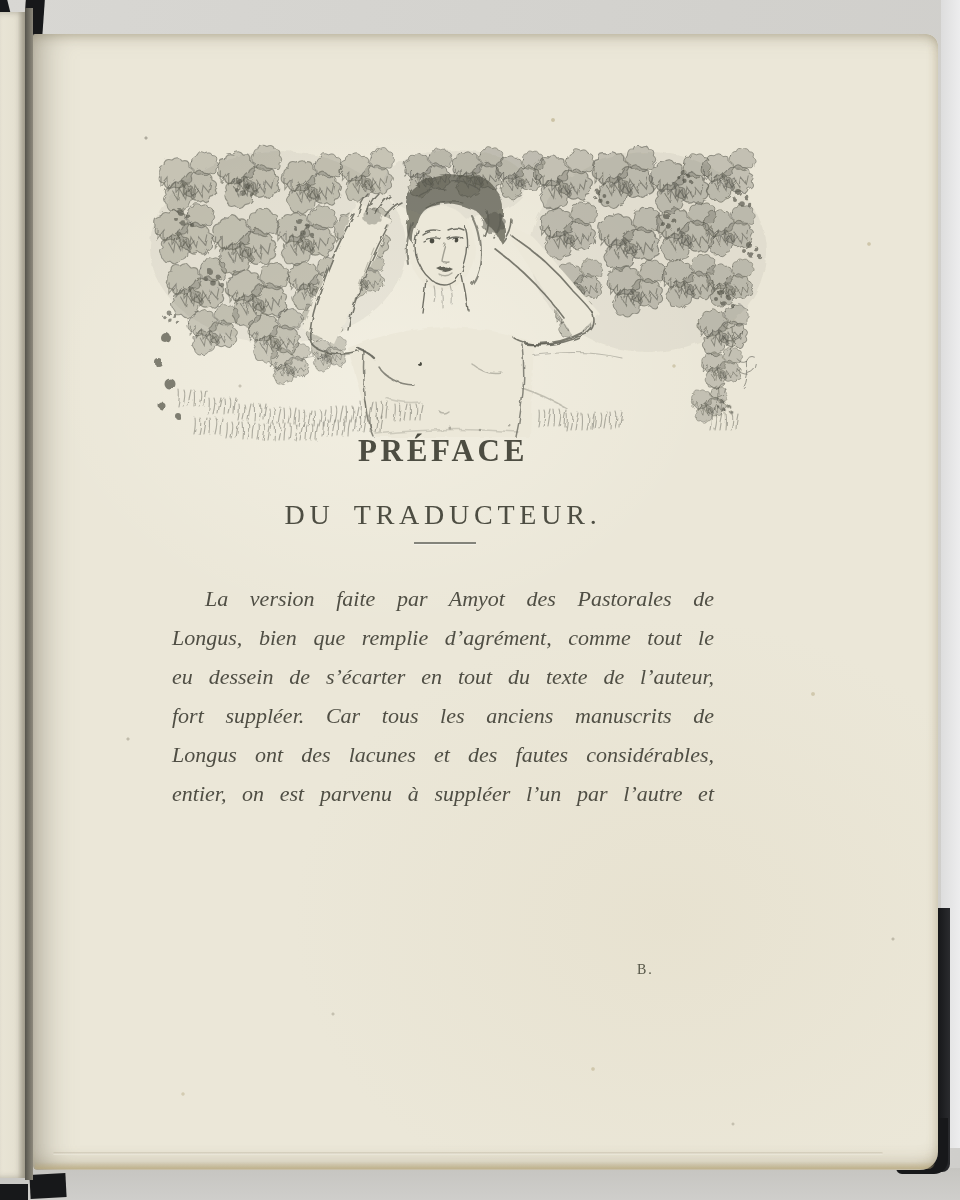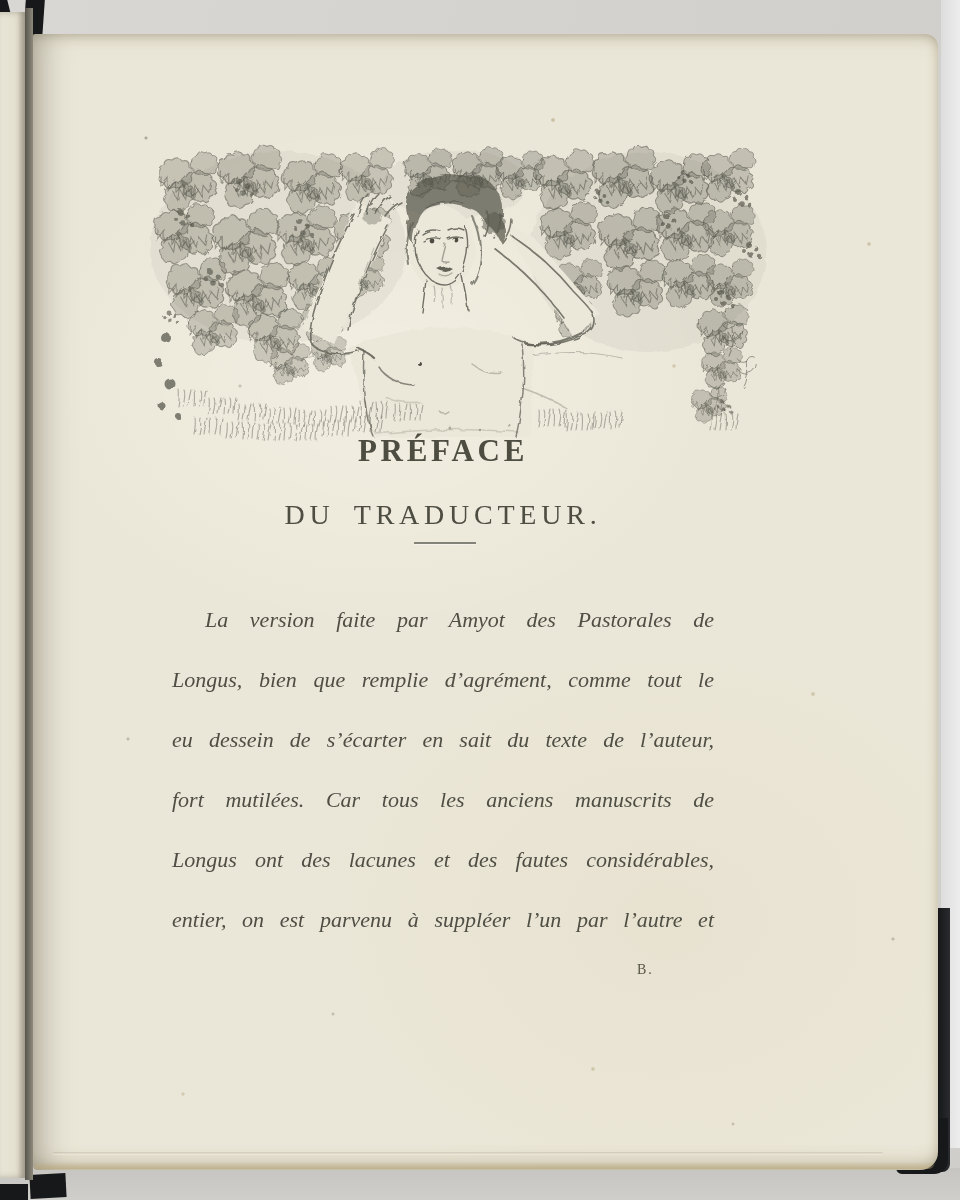--- a/index.html
+++ b/index.html
@@ -68,21 +68,21 @@
   .title-block{left:139px;width:542px;text-align:center;color:#4d4d42;}
   .title-1{top:398px;font-size:31px;line-height:38px;letter-spacing:.12em;font-weight:700;}
   .title-2{top:452px;font-size:28px;line-height:34px;letter-spacing:.17em;word-spacing:8px;font-weight:400;margin-top:12px;}
   .title-rule{left:381px;top:508px;width:62px;height:2px;background:#83837a;box-shadow:0 1px 0 rgba(255,255,255,.4);}
   .body-text{
     left:139px;top:545px;width:542px;
     font-style:italic;font-size:22px;line-height:39px;color:#4f4e44;
   }
   .body-line{
     text-align:justify;text-align-last:justify;
-    white-space:nowrap;height:39px;margin-top:21px;
+    white-space:nowrap;height:39px;
   }
   .body-line.first{padding-left:33px;}
   .signature{
     left:604px;top:928px;font-size:14px;letter-spacing:2px;color:#565648;font-style:normal;
   }
 </style>
 </head>
 <body>
 
 <div class="abs bg-right"></div>
@@ -300,20 +300,20 @@
     </svg>
   </div>
 
   <div class="abs title-block title-1">PRÉFACE</div>
   <div class="abs title-block title-2">DU TRADUCTEUR.</div>
   <div class="abs title-rule"></div>
 
   <div class="abs body-text">
     <div class="body-line first">La version faite par Amyot des Pastorales de</div>
     <div class="body-line">Longus, bien que remplie d’agrément, comme tout le</div>
-    <div class="body-line">eu dessein de s’écarter en sait du texte de l’auteur,</div>
-    <div class="body-line">fort mutilées. Car tous les anciens manuscrits de</div>
+    <div class="body-line">eu dessein de s’écarter en tout du texte de l’auteur,</div>
+    <div class="body-line">fort suppléer. Car tous les anciens manuscrits de</div>
     <div class="body-line">Longus ont des lacunes et des fautes considérables,</div>
     <div class="body-line">entier, on est parvenu à suppléer l’un par l’autre et</div>
   </div>
 
   <div class="abs signature">B.</div>
 </div>
 
 </body></html>

